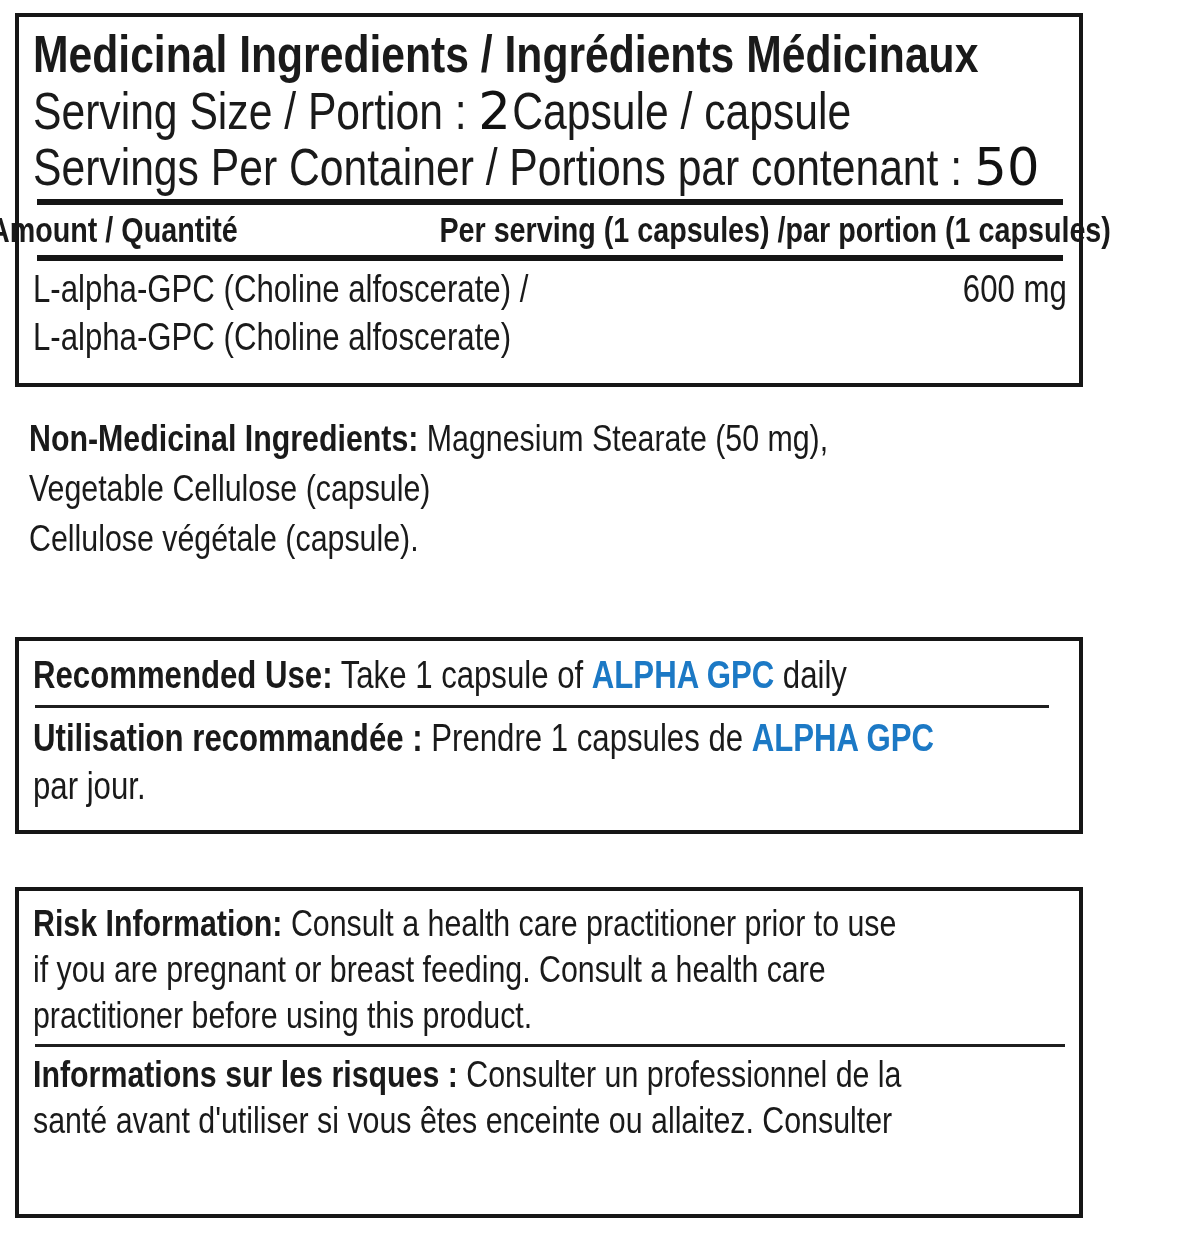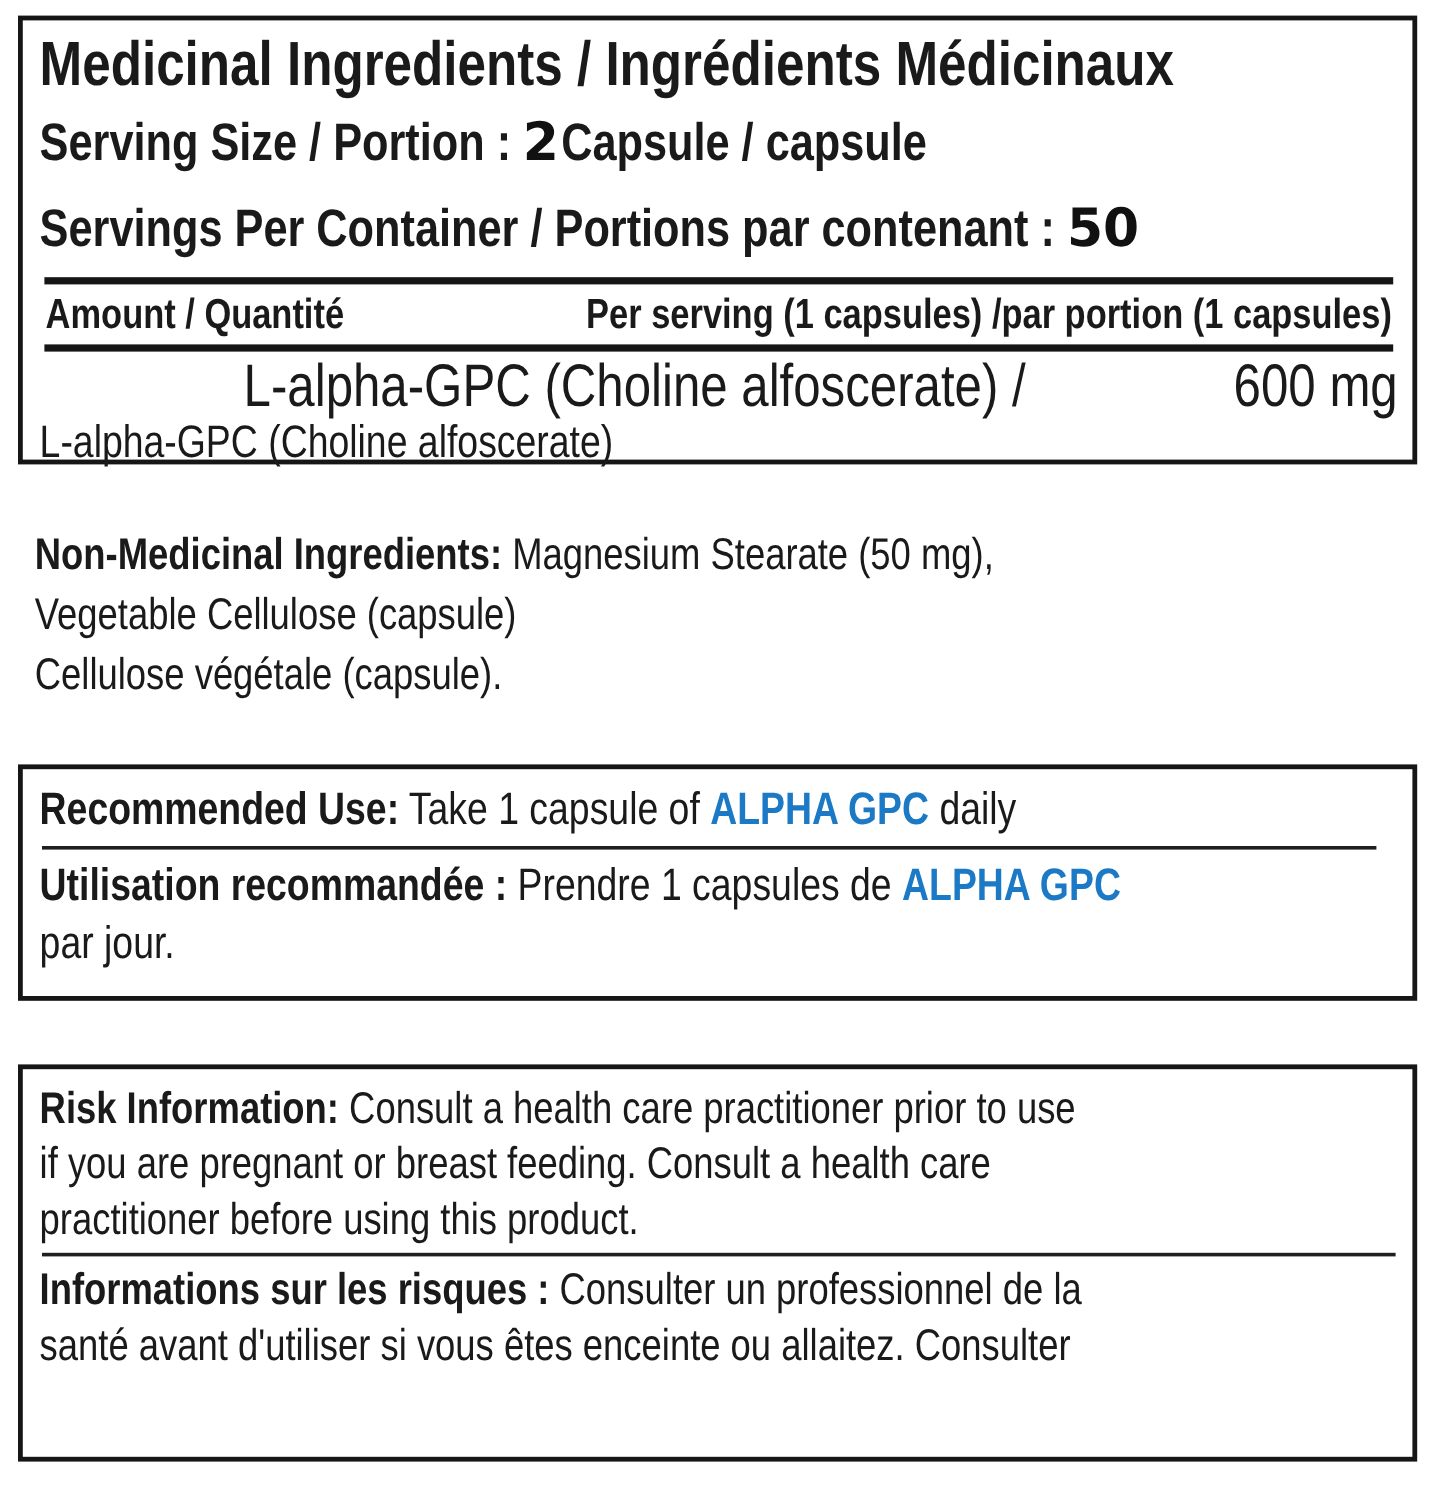--- a/index.html
+++ b/index.html
@@ -12,21 +12,21 @@
   body{
     width:1200px; height:1254px;
     position:relative;
     font-family:"Liberation Sans", sans-serif;
     color:var(--ink);
     overflow:hidden;
   }
   .panel{
     position:absolute;
     left:15px;
-    width:1166px;
+    width:1068px;
     border:4px solid #161616;
     background:var(--paper);
   }
   .box-medicinal{ top:13px;  height:374px; padding:4px 12px 0 14px; }
   .box-use{       top:637px; height:197px; padding:10px 28px 0 14px; }
   .box-risk{      top:855px; height:331px; padding:10px 12px 0 14px;margin-top:32px; }
 
   
   .cz{
     display:inline-block;
@@ -45,28 +45,28 @@
   .numv{
     display:inline-block;
     transform:scaleX(1.2);
     transform-origin:0 50%;
     font-family:"DejaVu Sans", sans-serif;
     margin-right:8px;
     color:#111;
   }
 
   .title-line{ margin-top:4px; font-size:52px; font-weight:bold; line-height:58px; }
-  .ss-line{ font-size:44px; line-height:72px;font-weight:bold; }
+  .ss-line{ font-size:52px; line-height:56px; }
   .rule{ height:6px; background:#151515; margin:4px 4px; }
   .thead-row{ display:flex; justify-content:center; font-size:35px; font-weight:bold; line-height:42px; }
-  .ing-row{ display:flex; justify-content:flex-end; font-size:50px; line-height:48px; margin-top:4px; }
+  .ing-row{ display:flex; justify-content:space-between; font-size:38px; line-height:48px; margin-top:4px; }
   .ing-line2{ font-size:38px; line-height:48px; }
 
   .nonmed{
-    position:absolute; left:15px; top:437px; width:1166px; padding-left:14px;
+    position:absolute; left:15px; top:414px; width:1166px; padding-left:14px;
   }
   .nm-line{ font-size:37px; line-height:50px; }
   .nm-gap{ margin-top:6px; }
 
   .use-line{ font-size:38px; line-height:48px; }
   .divider{ height:3px; background:#1f1f1f; margin:6px 2px; }
   .risk-line{ font-size:37px; line-height:46px; }
   .risk-divider{ height:3px; background:#1f1f1f; margin:5px 2px; }
 </style>
 </head>

